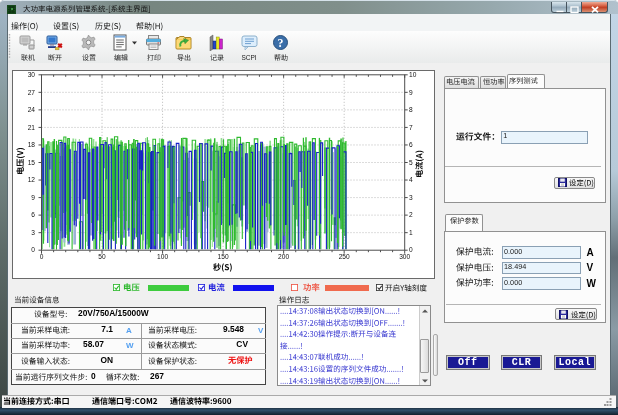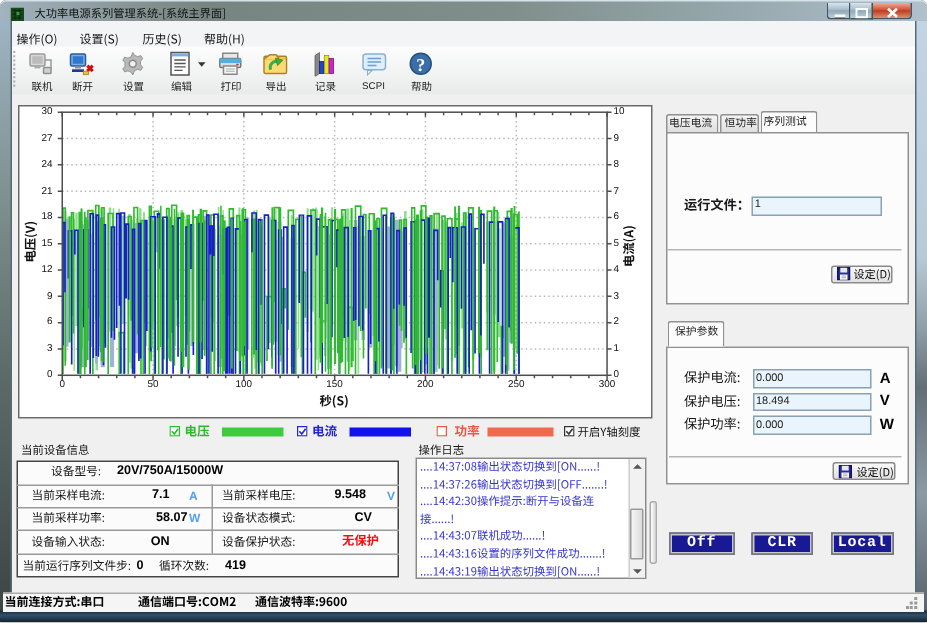--- a/index.html
+++ b/index.html
@@ -795,21 +795,21 @@
     <div class="t un" style="left:258px;top:325.7px">V</div>
     <svg class="tx " style="left:20.5px;top:341.3px;" width="50" height="9" viewBox="0 0 50 9" fill="#1a1a1a">
       <use href="#r5f53" transform="translate(0.0,6.9) scale(0.0078,-0.0078)"></use>
       <use href="#r524d" transform="translate(7.8,6.9) scale(0.0078,-0.0078)"></use>
       <use href="#r91c7" transform="translate(15.6,6.9) scale(0.0078,-0.0078)"></use>
       <use href="#r6837" transform="translate(23.4,6.9) scale(0.0078,-0.0078)"></use>
       <use href="#r529f" transform="translate(31.2,6.9) scale(0.0078,-0.0078)"></use>
       <use href="#r7387" transform="translate(39.0,6.9) scale(0.0078,-0.0078)"></use>
       <use href="#r003a" transform="translate(46.8,6.9) scale(0.0078,-0.0078)"></use>
     </svg>
-    <div class="t bv" style="left:100px;top:340.3px;width:25px;text-align:right">58.07</div>
+    <div class="t bv" style="left:79px;top:340.3px;width:25px;text-align:right">58.07</div>
     <div class="t un" style="left:126px;top:341.1px">W</div>
     <svg class="tx " style="left:148.0px;top:341.3px;" width="50" height="9" viewBox="0 0 50 9" fill="#1a1a1a">
       <use href="#r8bbe" transform="translate(0.0,6.9) scale(0.0078,-0.0078)"></use>
       <use href="#r5907" transform="translate(7.8,6.9) scale(0.0078,-0.0078)"></use>
       <use href="#r72b6" transform="translate(15.6,6.9) scale(0.0078,-0.0078)"></use>
       <use href="#r6001" transform="translate(23.4,6.9) scale(0.0078,-0.0078)"></use>
       <use href="#r6a21" transform="translate(31.2,6.9) scale(0.0078,-0.0078)"></use>
       <use href="#r5f0f" transform="translate(39.0,6.9) scale(0.0078,-0.0078)"></use>
       <use href="#r003a" transform="translate(46.8,6.9) scale(0.0078,-0.0078)"></use>
     </svg>
@@ -851,21 +851,21 @@
       <use href="#r003a" transform="translate(70.2,6.9) scale(0.0078,-0.0078)"></use>
     </svg>
     <div class="t bv" style="left:91px;top:371.5px">0</div>
     <svg class="tx " style="left:106.4px;top:372.5px;" width="34" height="9" viewBox="0 0 34 9" fill="#1a1a1a">
       <use href="#r5faa" transform="translate(0.0,6.9) scale(0.0078,-0.0078)"></use>
       <use href="#r73af" transform="translate(7.8,6.9) scale(0.0078,-0.0078)"></use>
       <use href="#r6b21" transform="translate(15.6,6.9) scale(0.0078,-0.0078)"></use>
       <use href="#r6570" transform="translate(23.4,6.9) scale(0.0078,-0.0078)"></use>
       <use href="#r003a" transform="translate(31.2,6.9) scale(0.0078,-0.0078)"></use>
     </svg>
-    <div class="t bv" style="left:150px;top:371.5px">419</div>
+    <div class="t bv" style="left:150px;top:371.5px">267</div>
     <svg class="tx " style="left:278.6px;top:295.6px;" width="31" height="9" viewBox="0 0 31 9" fill="#1a1a1a">
       <use href="#r64cd" transform="translate(0.0,6.7) scale(0.0076,-0.0076)"></use>
       <use href="#r4f5c" transform="translate(7.6,6.7) scale(0.0076,-0.0076)"></use>
       <use href="#r65e5" transform="translate(15.2,6.7) scale(0.0076,-0.0076)"></use>
       <use href="#r5fd7" transform="translate(22.8,6.7) scale(0.0076,-0.0076)"></use>
     </svg>
     <div id="logbox"></div>
     <svg class="tx " style="left:279.9px;top:307.2px;" width="121" height="9" viewBox="0 0 121 9" fill="#3535cf">
       <use href="#r002e" transform="translate(0.0,6.7) scale(0.0076,-0.0076)"></use>
       <use href="#r002e" transform="translate(2.1,6.7) scale(0.0076,-0.0076)"></use>

